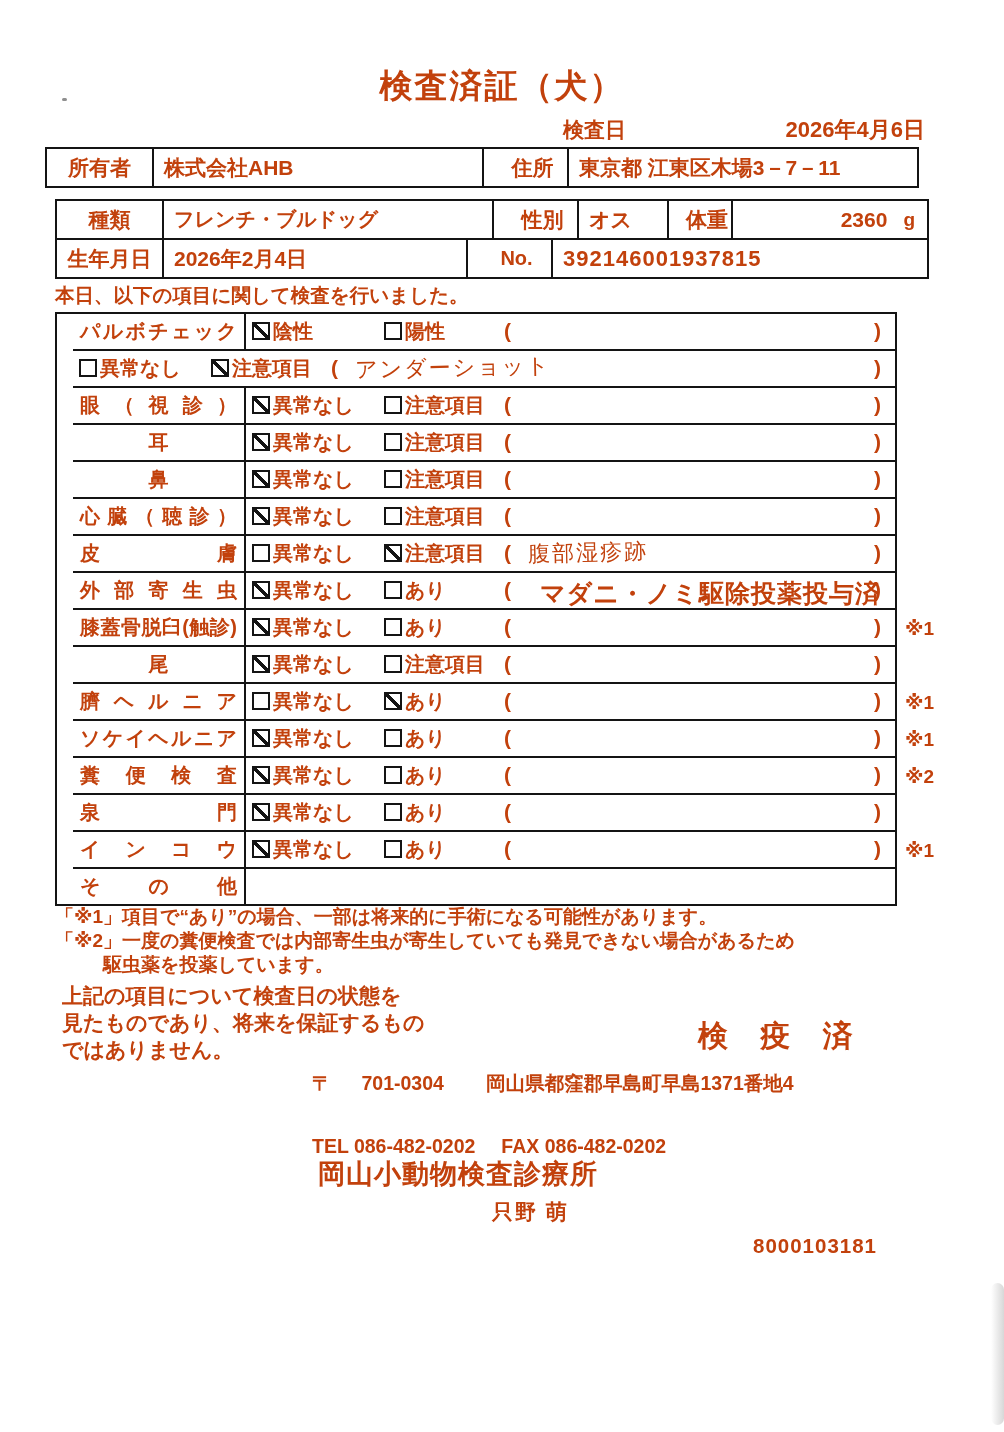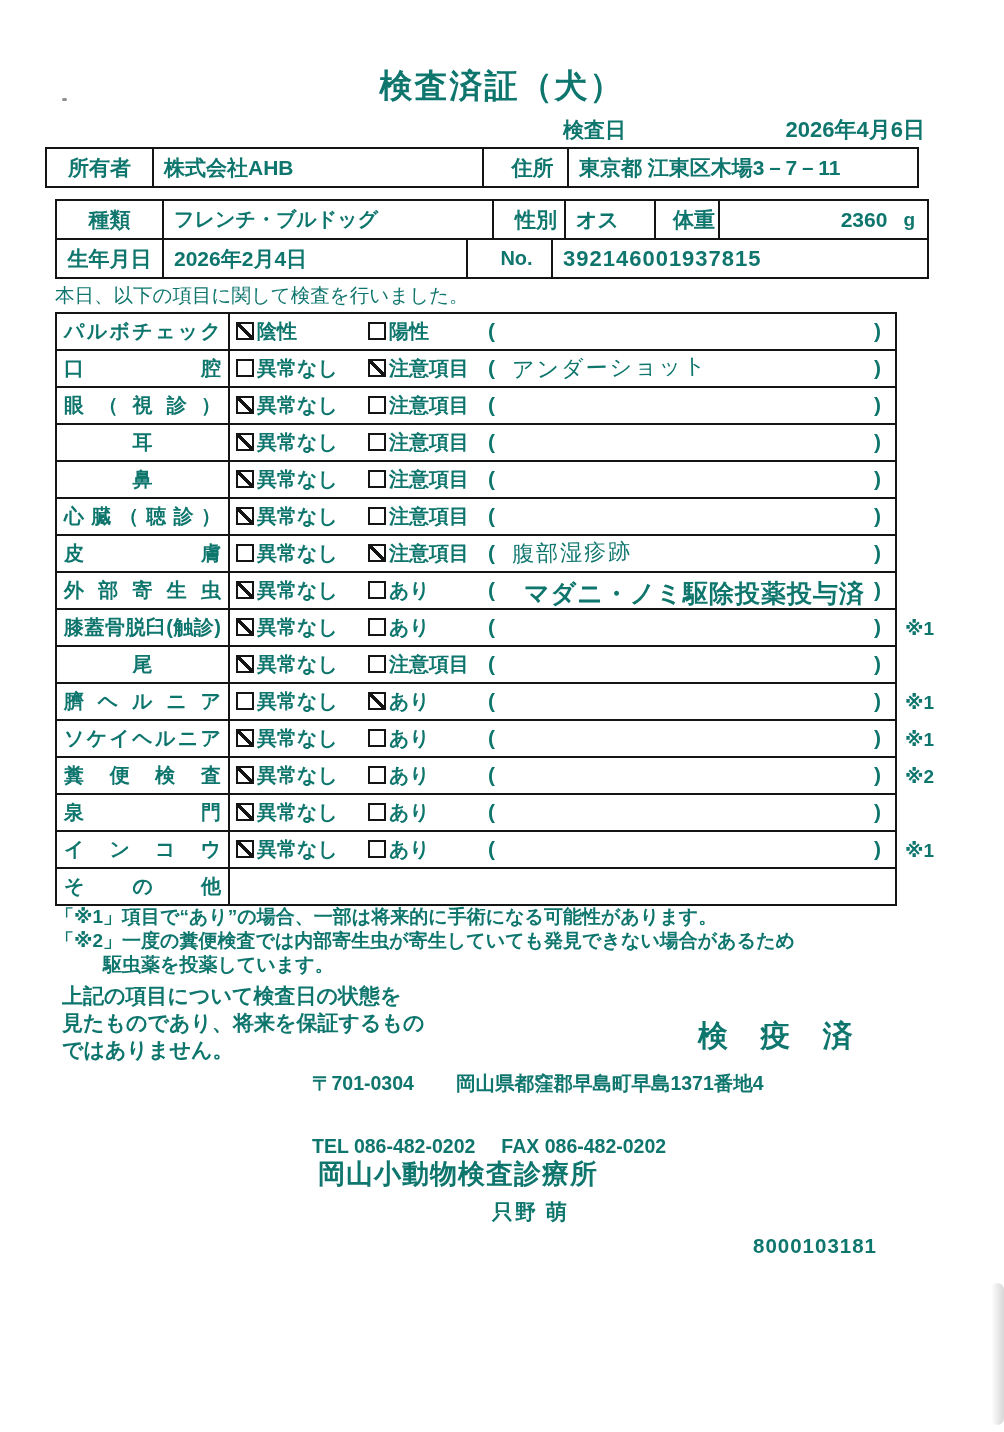--- a/index.html
+++ b/index.html
@@ -1,21 +1,21 @@
 <!DOCTYPE html>
 <html><head>
 <meta charset="utf-8">
 <style>
   html,body{margin:0;padding:0;background:#e8e8e8;}
   .page{
     position:relative;
     width:1004px;height:1432px;
     background:#ffffff;
     font-family:"Liberation Sans","DejaVu Sans",sans-serif;
-    color:#0f766e;
+    color:#c2410c;
     overflow:hidden;
   }
   .abs{position:absolute;}
 
   
   .title{left:0;right:0;top:64px;text-align:center;font-size:33px;font-weight:700;letter-spacing:2px;}
   .exam-date-label{left:563px;top:116px;font-size:21px;font-weight:700;font-family:Liberation Serif, serif;}
   .exam-date{right:79px;top:115px;font-size:22px;font-weight:700;}
 
   
@@ -25,25 +25,25 @@
   .tc{display:flex;align-items:center;font-size:21px;font-weight:700;box-sizing:border-box;}
   .tc + .tc{border-left:2px solid #141414;padding-left:14px;}
   .tc.lab{justify-content:center;}
   .tc.val{padding-left:10px;}
   .tbl1{left:45px;top:147px;width:870px;}
   .tbl2{left:55px;top:199px;width:870px;}
   .weight-val{justify-content:flex-end;padding-right:12px;}
   .weight-unit{font-size:19px;margin-left:16px;font-weight:700;}
   .no-val{font-size:22px;letter-spacing:1px;}
 
-  .intro{left:55px;top:282px;font-size:19.5px;font-weight:400;}
+  .intro{left:55px;top:282px;font-size:19.5px;font-weight:700;}
 
   
   .itable{left:55px;top:312px;width:842px;border:2px solid #141414;box-sizing:border-box;background:#fff;}
-  .irow{display:flex;height:35px;border-bottom:2px solid #141414;position:relative;}
+  .irow{display:flex;height:35px;border-bottom:2px solid #141414;position:relative;margin-left:16px;}
   .irow:last-child{border-bottom:none;}
   .ilabel{
     width:173px;min-width:173px;box-sizing:border-box;
     border-right:2px solid #141414;
     padding:0 7px;line-height:34px;
     font-size:20px;font-weight:700;
     text-align:justify;text-align-last:justify;
     overflow:hidden;white-space:nowrap;
   }
   .ilabel.center{text-align:center;text-align-last:center;}
@@ -69,21 +69,21 @@
          font-size:19px;font-weight:700;white-space:nowrap;}
 
   
   .footnotes{left:55px;top:905px;font-size:19px;font-weight:700;line-height:24px;}
   .fn-indent{padding-left:48px;}
   .disclaimer{left:62px;top:982px;font-size:21px;font-weight:700;line-height:27px;}
   .stamp{left:698px;top:1016px;font-size:30px;font-weight:700;letter-spacing:12px;}
 
   
   .postal{left:312px;top:1070px;font-size:19.5px;font-weight:700;}
-  .postal .code{margin-left:0;}
+  .postal .code{margin-left:30px;}
   .postal .addr{margin-left:42px;}
   .telfax{left:312px;top:1135px;font-size:19.5px;font-weight:700;}
   .telfax .fax{margin-left:26px;}
   .clinic{left:318px;top:1156px;font-size:27px;font-weight:700;letter-spacing:1px;}
   .examiner{left:492px;top:1198px;font-size:21px;font-weight:700;letter-spacing:2px;}
   .serial{left:753px;top:1234px;font-size:20.5px;font-weight:600;letter-spacing:1px;}
 
   
   .dot{left:62px;top:98px;width:5px;height:3px;background:#8f8f8f;border-radius:2px;}
   .smudge{right:0;top:1283px;width:13px;height:142px;
@@ -107,21 +107,21 @@
       <div class="tc val" style="width:330px">株式会社AHB</div>
       <div class="tc lab" style="width:85px">住所</div>
       <div class="tc val" style="flex:1">東京都 江東区木場3－7－11</div>
     </div>
   </div>
 
   <div class="abs tbl tbl2">
     <div class="trow">
       <div class="tc lab" style="width:105px">種類</div>
       <div class="tc val" style="width:330px;font-size:20px">フレンチ・ブルドッグ</div>
-      <div class="tc lab" style="width:72px">性別</div>
+      <div class="tc lab" style="width:85px">性別</div>
       <div class="tc val" style="width:90px">オス</div>
       <div class="tc lab" style="width:64px">体重</div>
       <div class="tc weight-val" style="flex:1">
         <span>2360</span>
         <span class="weight-unit">g</span>
       </div>
     </div>
     <div class="trow">
       <div class="tc lab" style="width:105px">生年月日</div>
       <div class="tc val" style="width:304px">2026年2月4日</div>
@@ -140,21 +140,20 @@
         <span class="opt o1"><span class="cb checked"></span><span>陰性</span></span>
         <span class="opt o2"><span class="cb"></span><span>陽性</span></span>
         <span class="paren open">(</span>
         <span class="note"></span>
         <span class="paren close">)</span>
       </div>
       <span class="rmark"></span>
     </div>
 
     <div class="irow">
-      <div class="ilabel">口腔</div>
       <div class="icontent">
         <span class="opt o1"><span class="cb"></span><span>異常なし</span></span>
         <span class="opt o2"><span class="cb checked"></span><span>注意項目</span></span>
         <span class="paren open">(</span>
         <span class="note hand">アンダーショット</span>
         <span class="paren close">)</span>
       </div>
       <span class="rmark"></span>
     </div>
 

